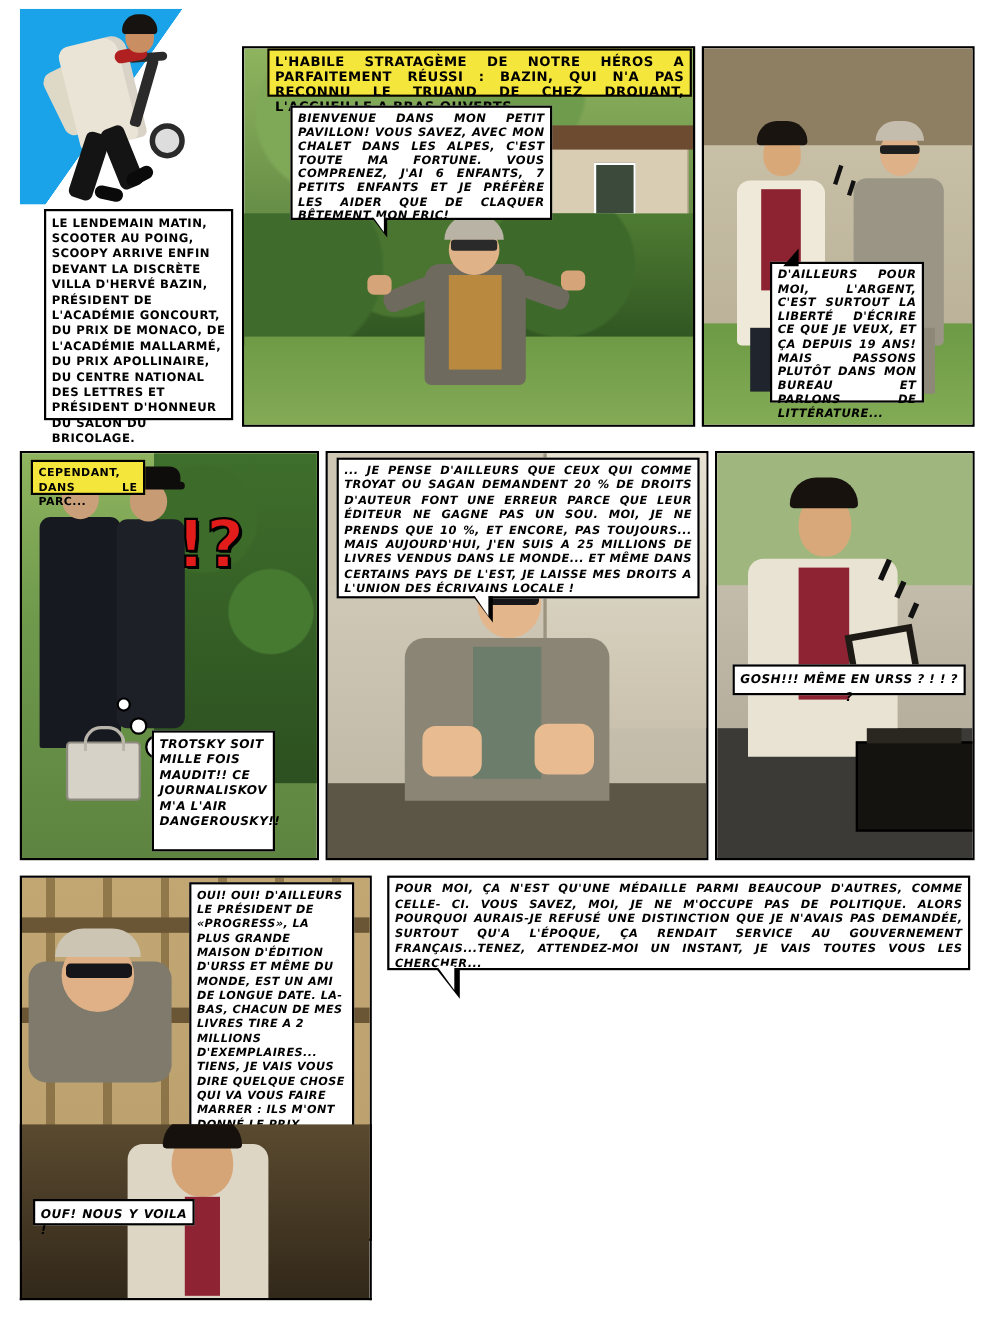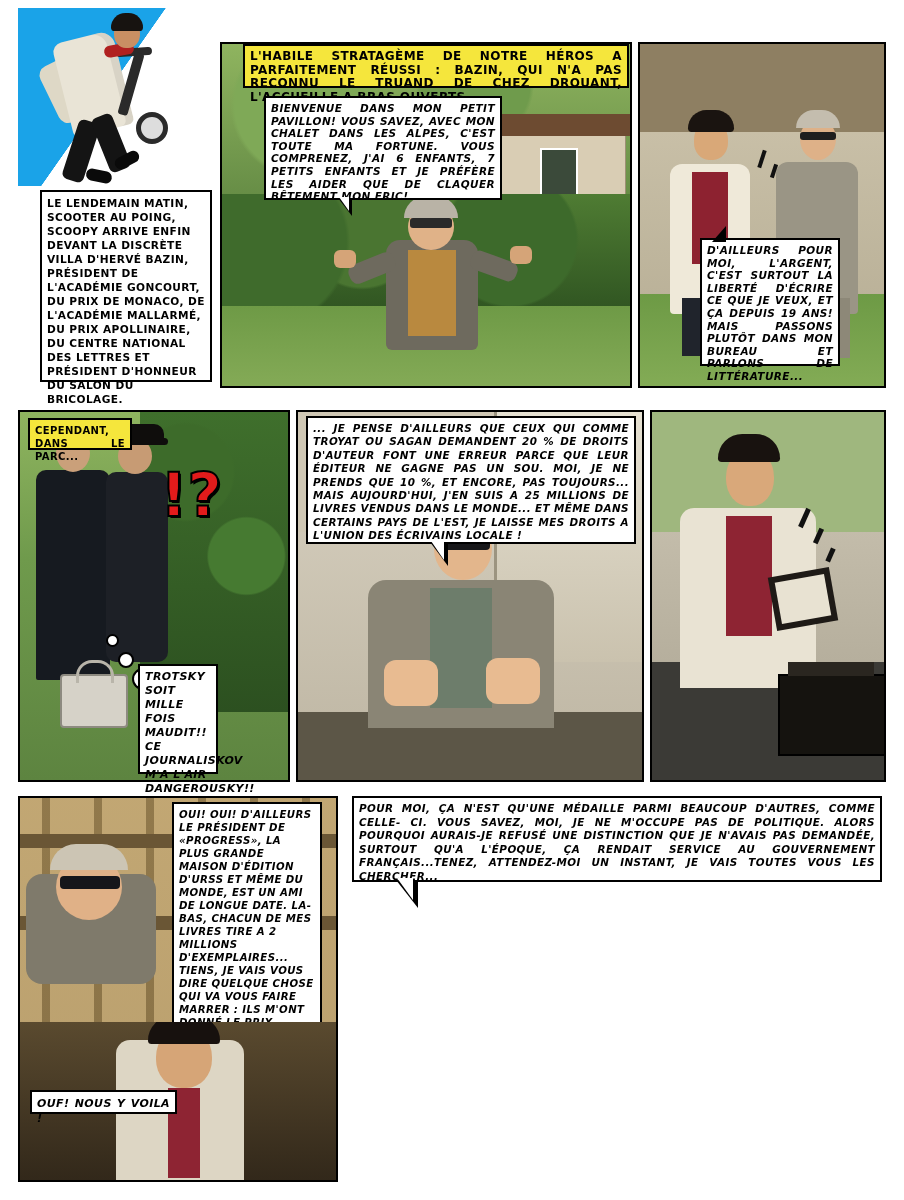--- a/index.html
+++ b/index.html
@@ -152,21 +152,21 @@
 
     <div style="position:absolute;left:140px;top:48px;font-family:'DejaVu Sans',sans-serif;font-weight:bold;font-size:60px;color:#e21b1b;-webkit-text-stroke:2px #000;text-shadow:2px 2px 0 #000;">!?</div>
 
     <div style="position:absolute;left:86px;top:222px;width:9px;height:9px;background:#fff;border:2px solid #000;border-radius:50%;"></div>
     <div style="position:absolute;left:98px;top:240px;width:12px;height:12px;background:#fff;border:2px solid #000;border-radius:50%;"></div>
     <div style="position:absolute;left:112px;top:256px;width:18px;height:18px;background:#fff;border:2px solid #000;border-radius:50%;"></div>
   </div>
 
   <div class="box caption yellow" style="left:28px;top:418px;width:104px;height:32px;font-size:10px;line-height:13px;">CEPENDANT, DANS LE PARC...</div>
 
-  <div class="box" style="left:138px;top:664px;width:80px;height:110px;font-size:11px;line-height:14px;text-align:left;">TROTSKY SOIT MILLE FOIS MAUDIT!! CE JOURNALISKOV M'A L'AIR DANGEROUSKY!!</div>
+  <div class="box" style="left:138px;top:664px;width:112px;height:110px;font-size:11px;line-height:14px;text-align:left;">TROTSKY SOIT MILLE FOIS MAUDIT!! CE JOURNALISKOV M'A L'AIR DANGEROUSKY!!</div>
 
   <div class="panel" id="p5" style="left:296px;top:410px;width:348px;height:372px;">
     <div class="photo room"></div>
     <div style="position:absolute;left:0;top:0;width:348px;height:120px;background:#cfc7b4;"></div>
     <div style="position:absolute;left:196px;top:0;width:152px;height:250px;background:linear-gradient(#e6e1d2,#cac2ae);border-left:3px solid #9c9480;"></div>
     <div style="position:absolute;left:0;top:300px;width:348px;height:72px;background:#5c5647;"></div>
 
     <div style="position:absolute;left:70px;top:168px;width:186px;height:148px;background:#8a8575;border-radius:18px 18px 0 0;"></div>
     <div style="position:absolute;left:132px;top:176px;width:62px;height:120px;background:#6d7d6b;"></div>
     <div style="position:absolute;left:136px;top:106px;width:58px;height:62px;background:#e3b68c;border-radius:50%;"></div>
@@ -194,20 +194,21 @@
     <div style="position:absolute;left:126px;top:166px;width:50px;height:42px;background:#e8e2d2;transform:rotate(-10deg);"></div>
 
     <div style="position:absolute;left:126px;top:262px;width:106px;height:78px;background:#15130f;border:2px solid #000;"></div>
     <div style="position:absolute;left:136px;top:250px;width:86px;height:14px;background:#2a2620;"></div>
 
     <div style="position:absolute;left:150px;top:96px;width:5px;height:20px;background:#111;transform:rotate(24deg);"></div>
     <div style="position:absolute;left:164px;top:116px;width:5px;height:16px;background:#111;transform:rotate(24deg);"></div>
     <div style="position:absolute;left:176px;top:136px;width:5px;height:14px;background:#111;transform:rotate(24deg);"></div>
   </div>
 
+  <div class="box" style="left:666px;top:604px;width:212px;height:28px;font-size:11px;line-height:16px;text-align:center;">GOSH!!! MÊME EN URSS ? ! ! ? ?</div>
 
   <div class="panel" id="p7" style="left:18px;top:796px;width:320px;height:332px;">
     <div class="photo" style="background:linear-gradient(#b49a6a,#6d5a3a);"></div>
     <div style="position:absolute;left:0;top:0;width:320px;height:332px;background:
         repeating-linear-gradient(90deg,#c3a874 0 22px,#8d7548 22px 30px,#c3a874 30px 52px);opacity:.9;"></div>
     <div style="position:absolute;left:0;top:36px;width:320px;height:14px;background:#6a5635;"></div>
     <div style="position:absolute;left:0;top:118px;width:320px;height:14px;background:#6a5635;"></div>
 
     <div style="position:absolute;left:6px;top:76px;width:130px;height:110px;background:#7f7a6b;border-radius:16px;"></div>
     <div style="position:absolute;left:36px;top:56px;width:66px;height:66px;background:#e0b187;border-radius:50%;"></div>

